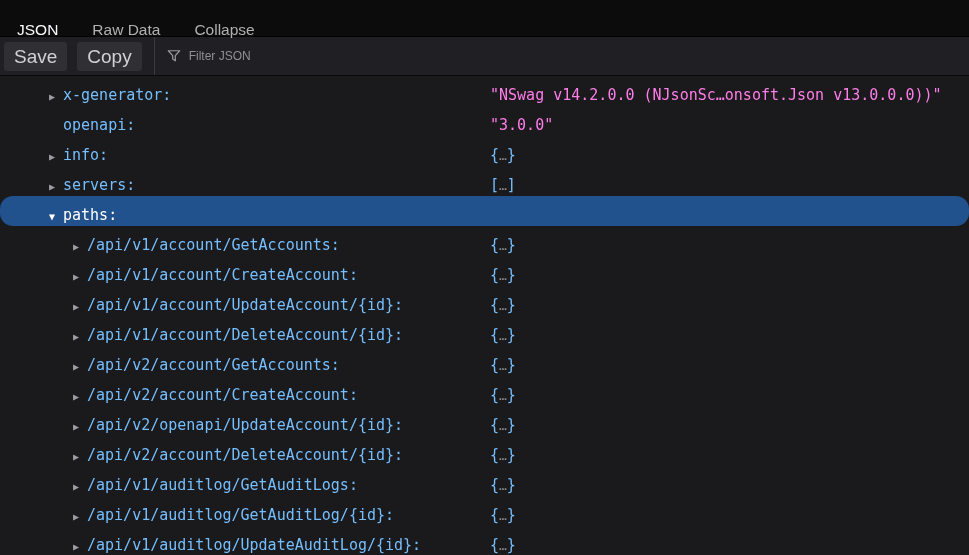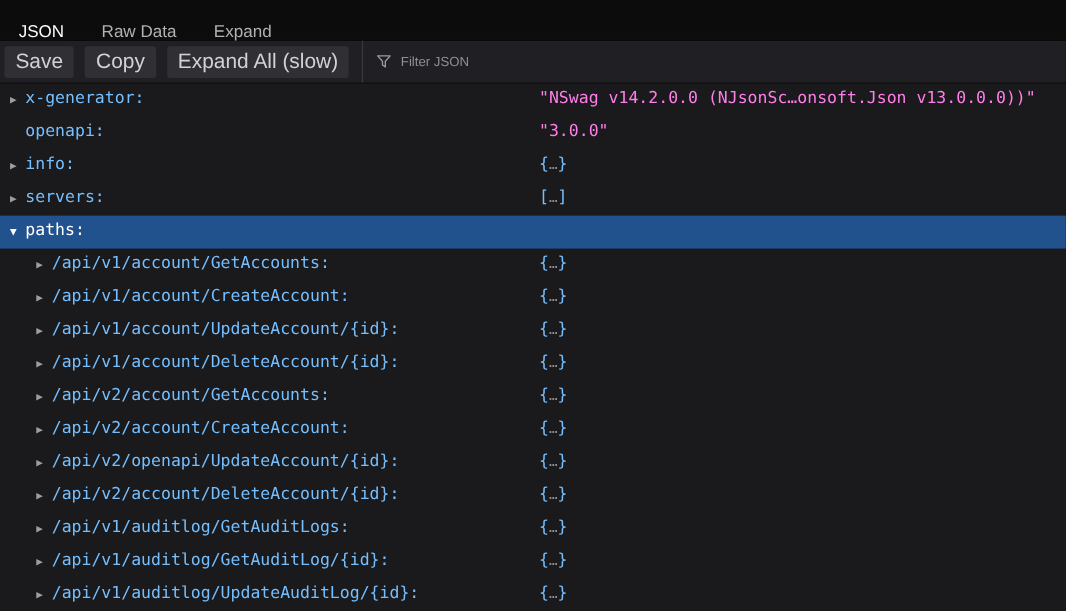--- a/index.html
+++ b/index.html
@@ -33,22 +33,22 @@
     font-size:19px;font-family:inherit;line-height:29px;
   }
   .sep{width:1px;align-self:stretch;background:#3a3a3f;margin:0 12px 0 2px;}
   .filter{display:flex;align-items:center;gap:8px;color:var(--placeholder-text);font-size:12px;flex:1;}
   .filter svg{display:block;}
   
   .tree{
     font-family:"DejaVu Sans Mono",monospace;
     font-size:15px;
   }
-  .row{position:relative;height:30px;line-height:27px;white-space:pre;}
-  .row.selected{background:var(--selection-bg);}
+  .row{position:relative;height:30px;line-height:38px;white-space:pre;padding-left:40px;}
+  .row.selected{background:var(--selection-bg);border-radius:13px;}
   .twisty{
     display:inline-block;width:14px;
     font-size:10px;color:var(--twisty-color);
     vertical-align:baseline;
   }
   .lvl0 .twisty{margin-left:9px;}
   .lvl1 .twisty{margin-left:33px;}
   .key{color:var(--accent-key);}
   .row.selected .key,.row.selected .twisty{color:var(--selection-text);}
   .val{position:absolute;left:490px;top:0;}
@@ -60,28 +60,27 @@
 <body>
 
 <div class="tabbar">
   <div class="tab active">
     <span>JSON</span>
   </div>
   <div class="tab">
     <span>Raw Data</span>
   </div>
   <div class="tab">
-    <span>Expand</span>
+    <span>Collapse</span>
   </div>
 </div>
 
 <div class="toolbar">
   <button class="btn">Save</button>
   <button class="btn">Copy</button>
-  <button class="btn">Expand All (slow)</button>
   <div class="sep"></div>
   <div class="filter">
     <span>
       <svg width="14" height="14" viewBox="0 0 16 16">
         <path d="M1.5 2h13l-5 5.6v5.9l-3-2V7.6z" fill="none" stroke="#9a9a9e" stroke-width="1.4" stroke-linejoin="round"></path>
       </svg>
     </span>
     <span>Filter JSON</span>
   </div>
 </div>

